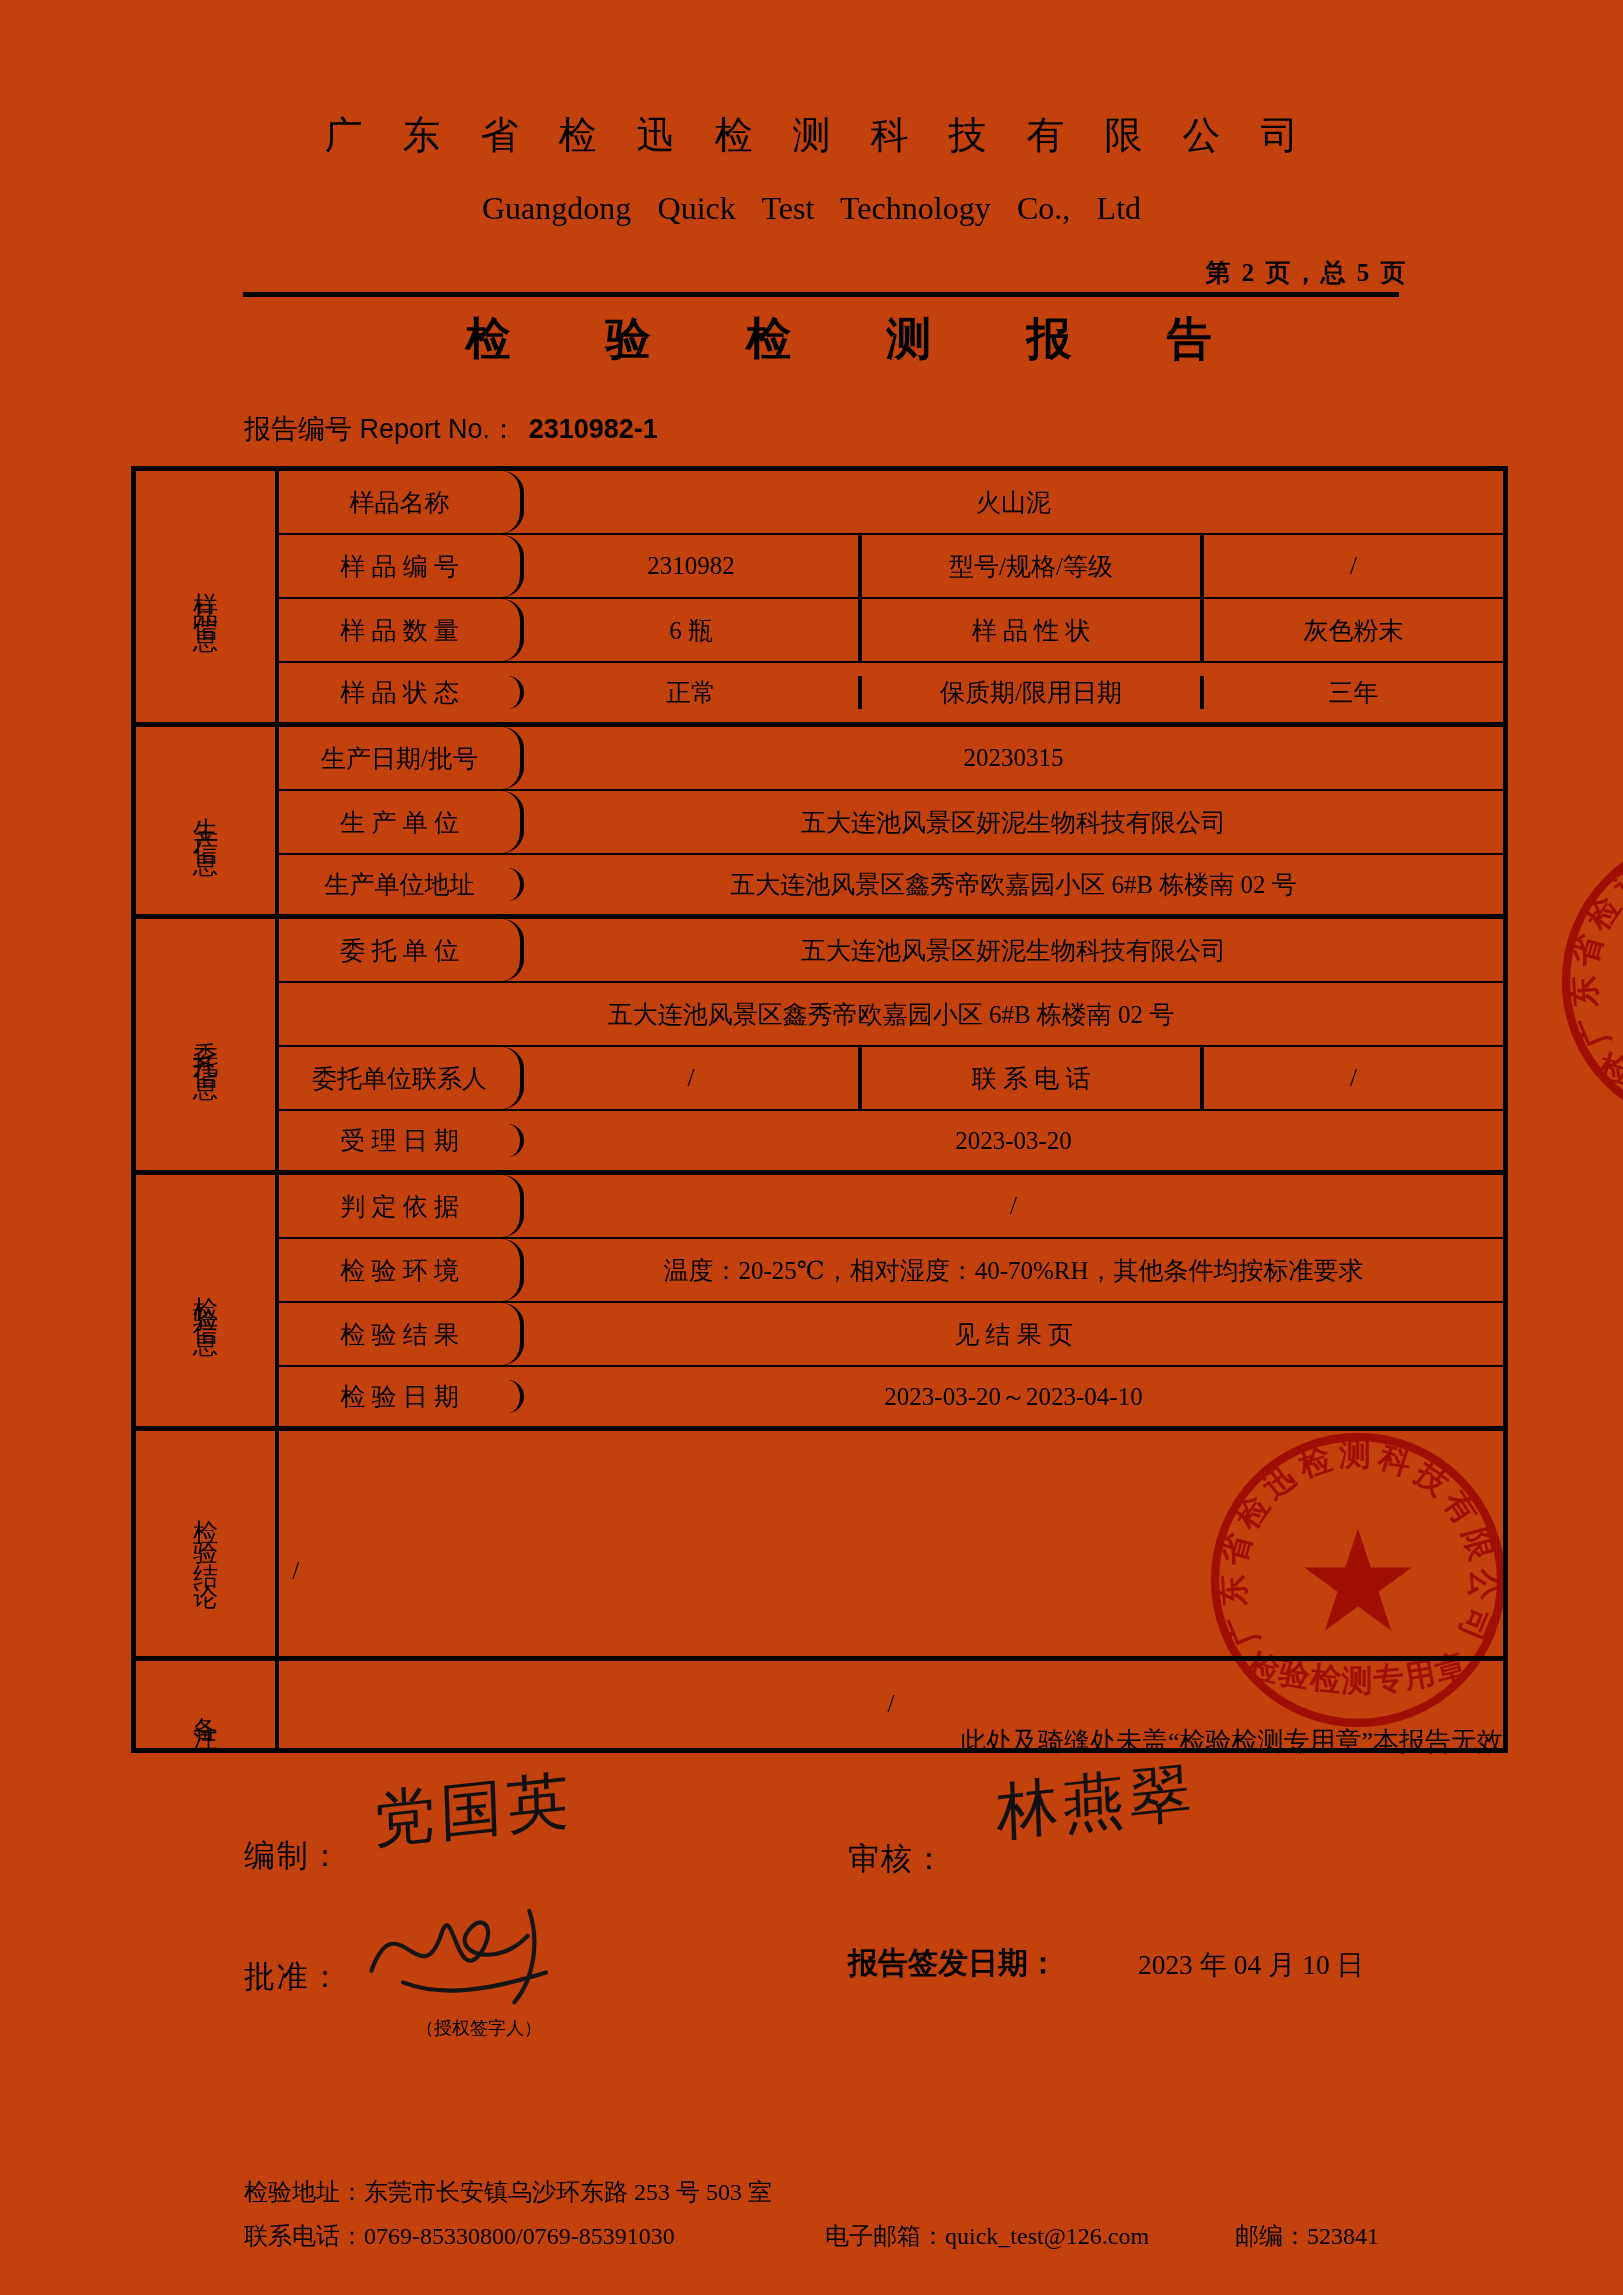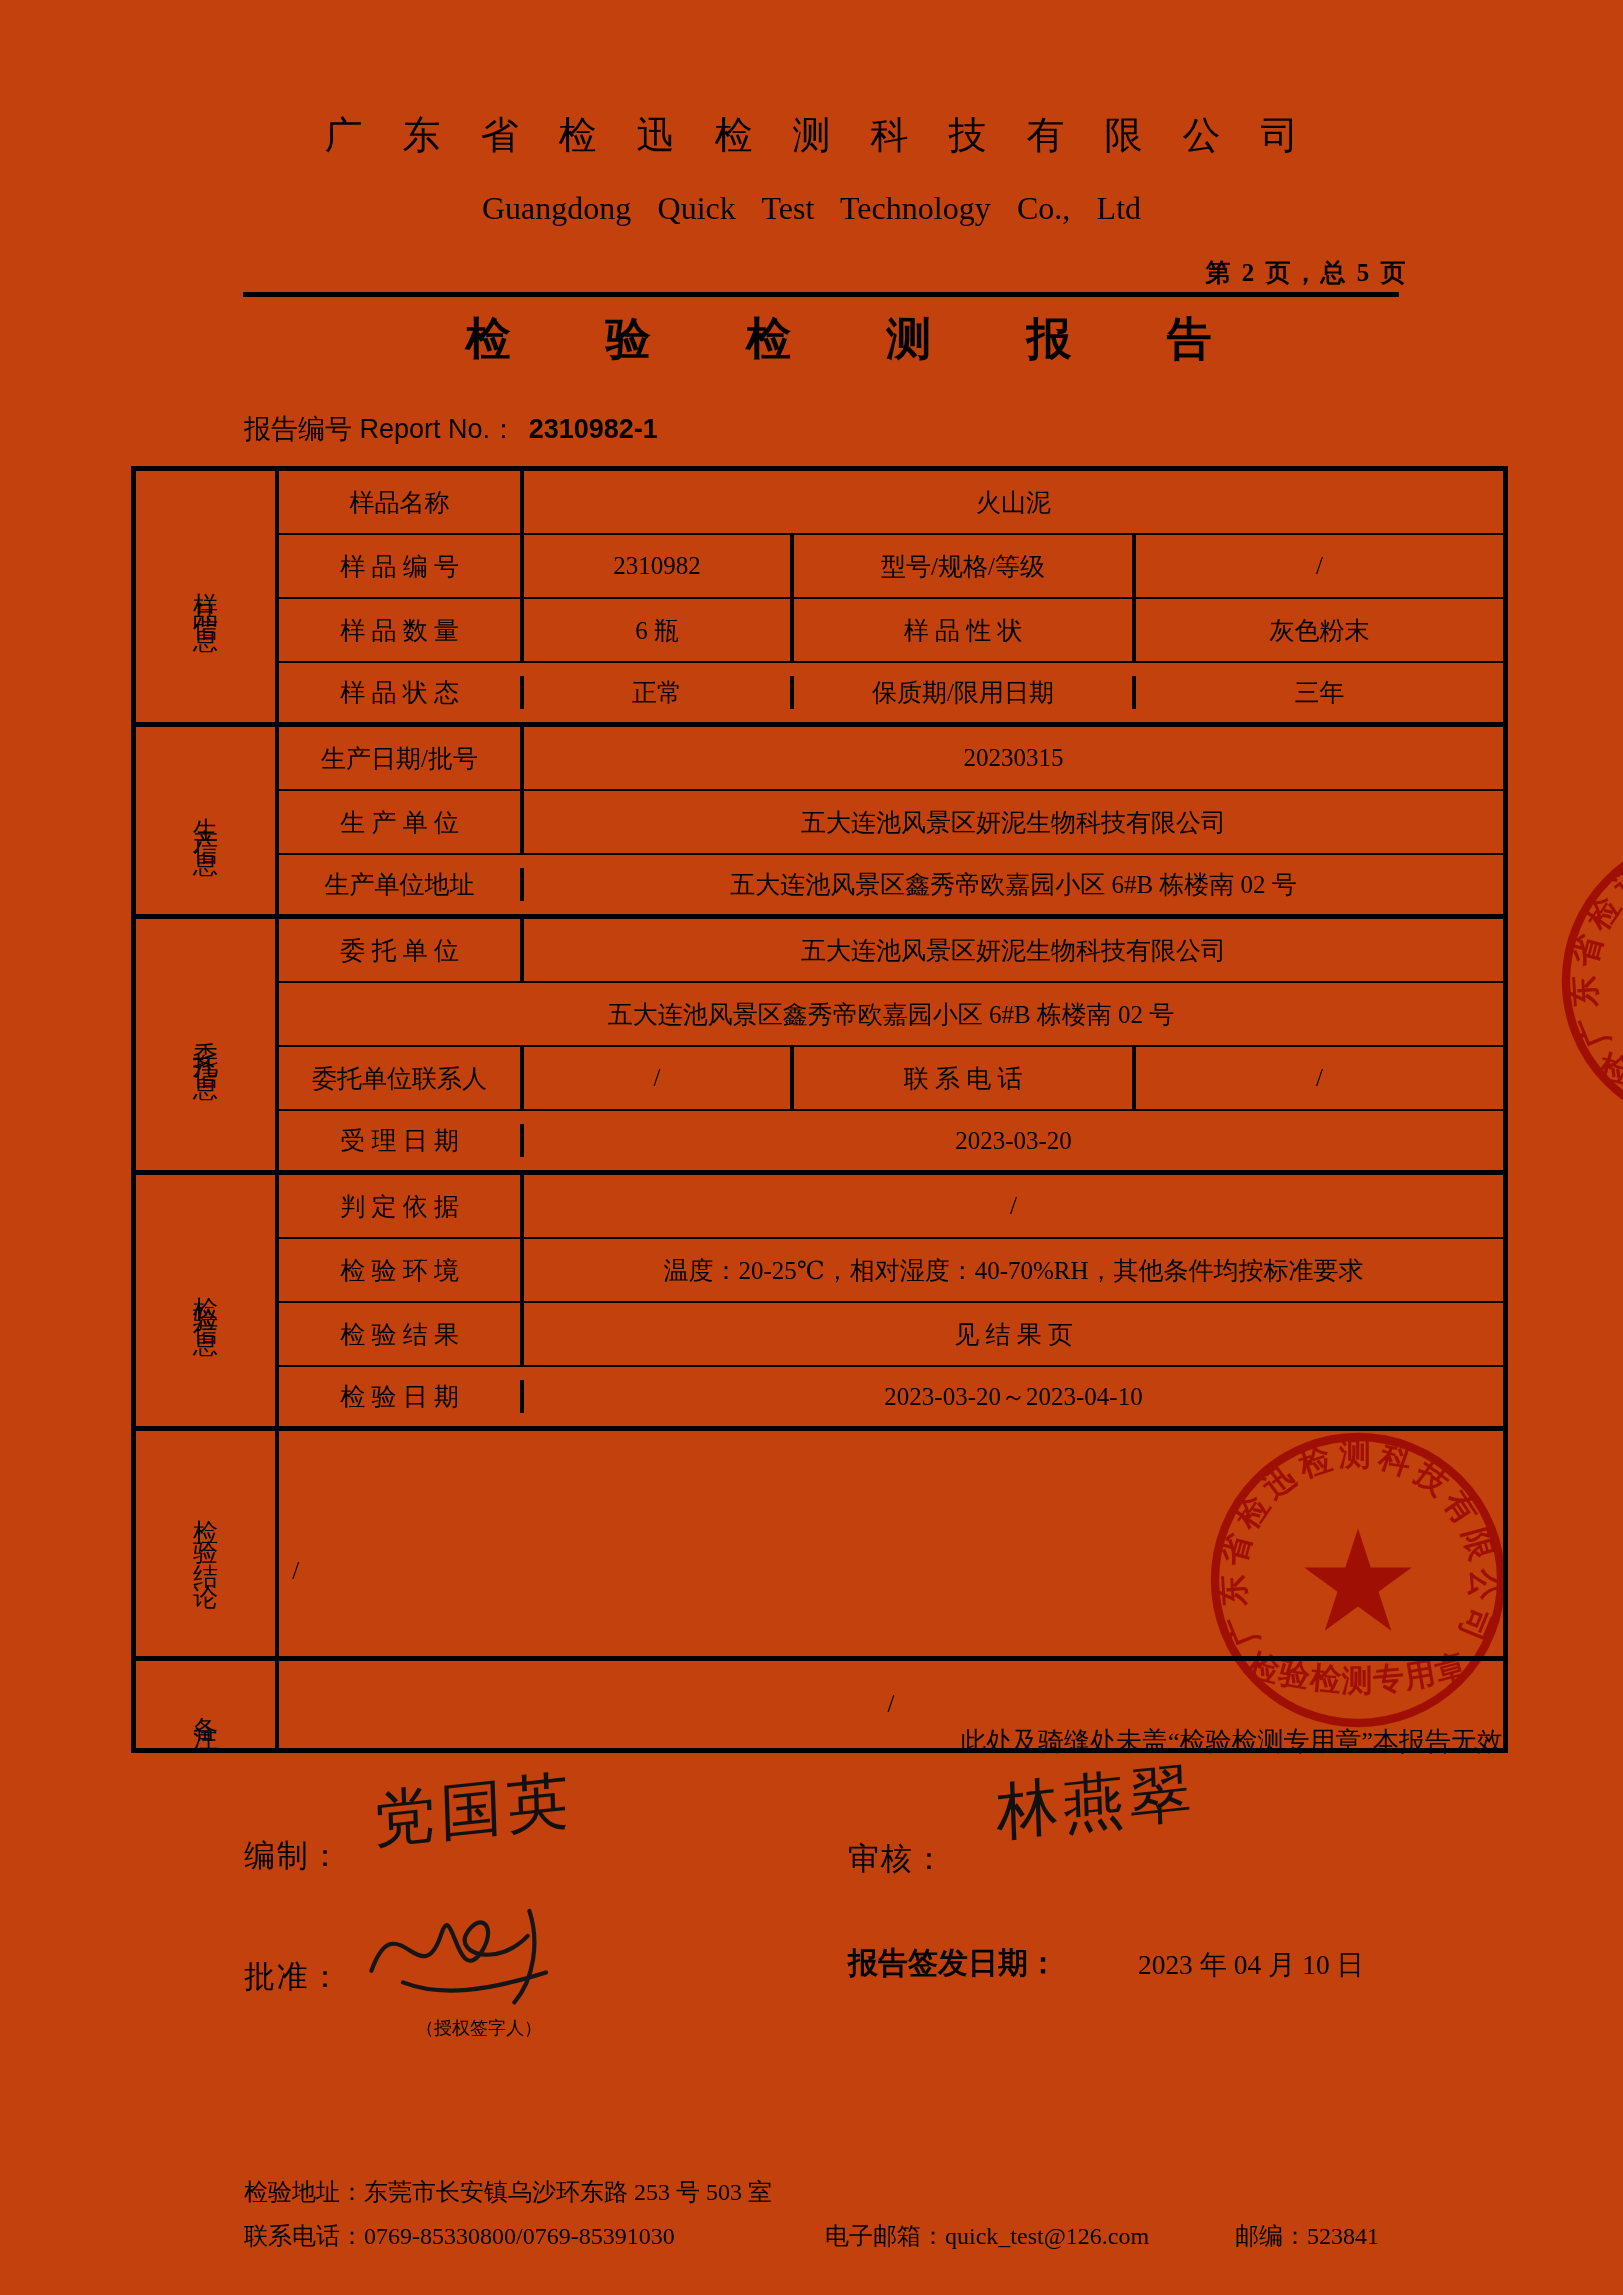--- a/index.html
+++ b/index.html
@@ -26,22 +26,22 @@
       display:flex;align-items:center;justify-content:center;}
   .gcell:last-child{border-bottom:none;}
   .vlabel{writing-mode:vertical-rl;text-orientation:upright;letter-spacing:11.6px;line-height:1;}
   .rows{flex:1;display:flex;flex-direction:column;}
   .trow{display:flex;box-sizing:border-box;height:64px;border-bottom:2.5px solid #000;}
   .trow.sep{border-bottom:5px solid #000;align-items:center;}
   .trow.tall{height:230px;}
   .trow.remark{height:85px;border-bottom:none;}
   .cell{box-sizing:border-box;border-right:4.2px solid #000;display:flex;
       align-items:center;justify-content:center;text-align:center;padding:0 5px;}
-  .c-lab{width:245px;flex-shrink:0;}
-  .c-v1{width:270px;flex-shrink:0;}
+  .c-lab{width:245px;flex-shrink:0;border-radius:22px;}
+  .c-v1{width:338px;flex-shrink:0;}
   .c-lab2{width:342px;flex-shrink:0;}
   .c-v2{flex:1;border-right:none;}
   .c-full{flex:1;border-right:none;}
   .c-conc{flex:1;border-right:none;position:relative;display:block;}
   .conc-slash{position:absolute;top:13.3px;left:13.3px;font-size:25px;}
   .conc-note{position:absolute;top:180px;right:0px;font-size:26px;white-space:nowrap;}
   
   .stamp{position:absolute;opacity:0.93;mix-blend-mode:multiply;pointer-events:none;}
   .stamp-main{top:1422px;left:1200px;}
   .stamp-edge{top:823px;left:1551px;}

